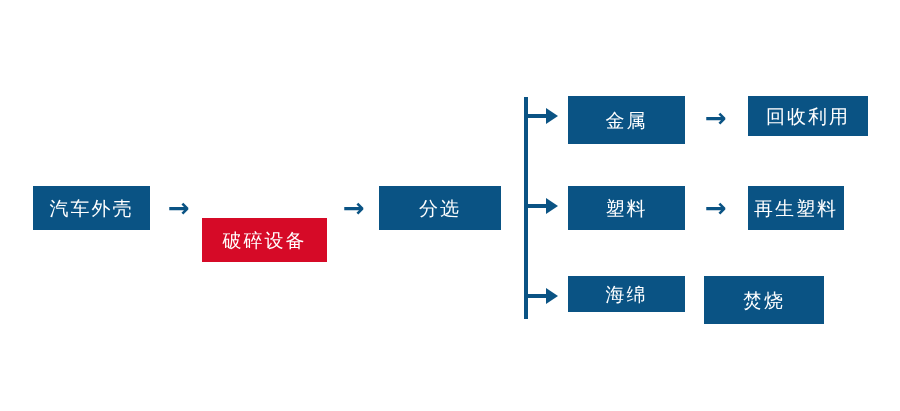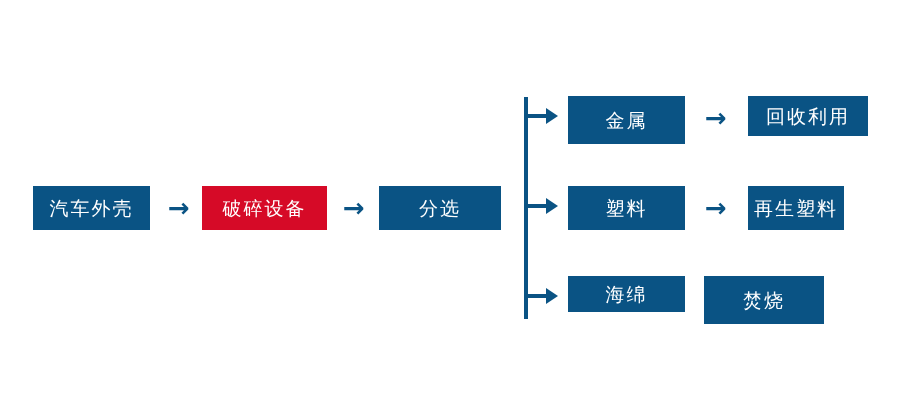--- a/index.html
+++ b/index.html
@@ -25,21 +25,21 @@
     align-items: center;
     justify-content: center;
     color: #ffffff;
     font-size: 19px;
     letter-spacing: 2px;
     line-height: 1;
     white-space: nowrap;
     font-family: "DejaVu Sans", "Liberation Sans", sans-serif;
   }
   .node-blue { background: #0a5384; }
-  .node-red  { background: #d60a27; }
+  .node-red  { background: #d60a27; margin-top: 32px; }
 
   .arrow {
     position: absolute;
     display: flex;
     align-items: center;
     justify-content: center;
     color: #0a5384;
     font-size: 26px;
     line-height: 1;
     font-family: "DejaVu Sans", "Liberation Sans", sans-serif;

